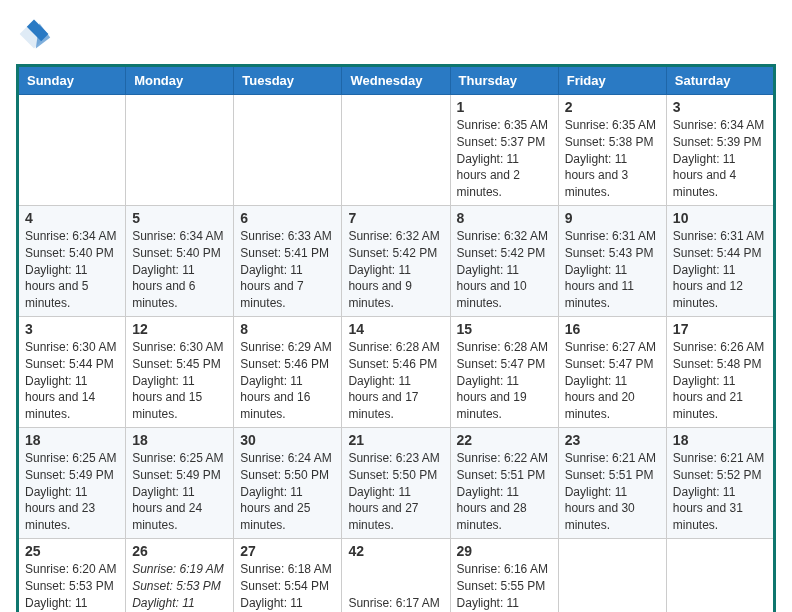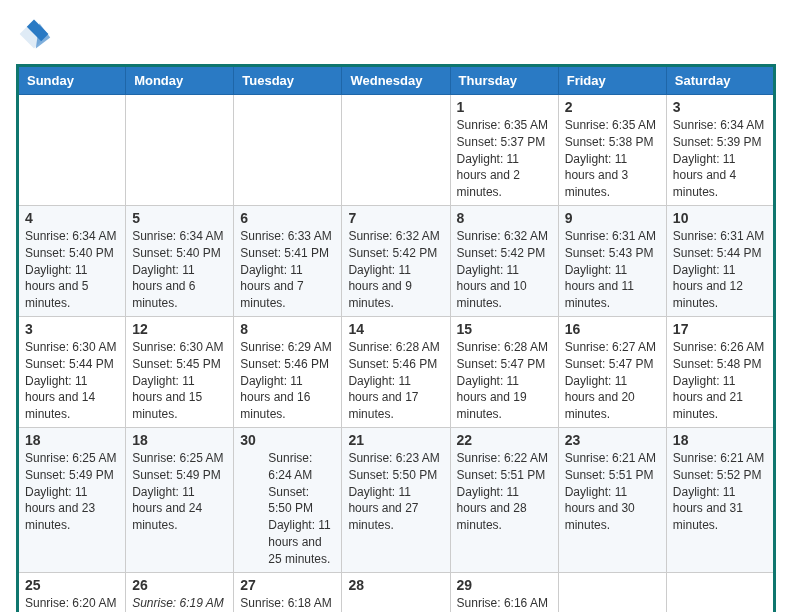--- a/index.html
+++ b/index.html
@@ -242,21 +242,21 @@
 Daylight: 11 hours and 23 minutes.</div>
         </td>
         <td>
           <span class="day-num">18</span>
           <div class="day-info" style="white-space: pre-line;">Sunrise: 6:25 AM
 Sunset: 5:49 PM
 Daylight: 11 hours and 24 minutes.</div>
         </td>
         <td>
           <span class="day-num">30</span>
-          <div class="day-info" style="white-space: pre-line; margin-left: 28px;">Sunrise: 6:24 AM
+          <div class="day-info" style="white-space: pre-line;">Sunrise: 6:24 AM
 Sunset: 5:50 PM
 Daylight: 11 hours and 25 minutes.</div>
         </td>
         <td>
           <span class="day-num">21</span>
           <div class="day-info" style="white-space: pre-line;">Sunrise: 6:23 AM
 Sunset: 5:50 PM
 Daylight: 11 hours and 27 minutes.</div>
         </td>
         <td>
@@ -291,21 +291,21 @@
 Sunset: 5:53 PM
 Daylight: 11 hours and 34 minutes.</div>
         </td>
         <td>
           <span class="day-num">27</span>
           <div class="day-info" style="white-space: pre-line;">Sunrise: 6:18 AM
 Sunset: 5:54 PM
 Daylight: 11 hours and 35 minutes.</div>
         </td>
         <td>
-          <span class="day-num">28</span>
+          <span class="day-num">42</span>
           <div class="day-info" style="white-space: pre-line; margin-top: 36px;">Sunrise: 6:17 AM
 Sunset: 5:54 PM
 Daylight: 11 hours and 37 minutes.</div>
         </td>
         <td>
           <span class="day-num">29</span>
           <div class="day-info" style="white-space: pre-line;">Sunrise: 6:16 AM
 Sunset: 5:55 PM
 Daylight: 11 hours and 38 minutes.</div>
         </td>

